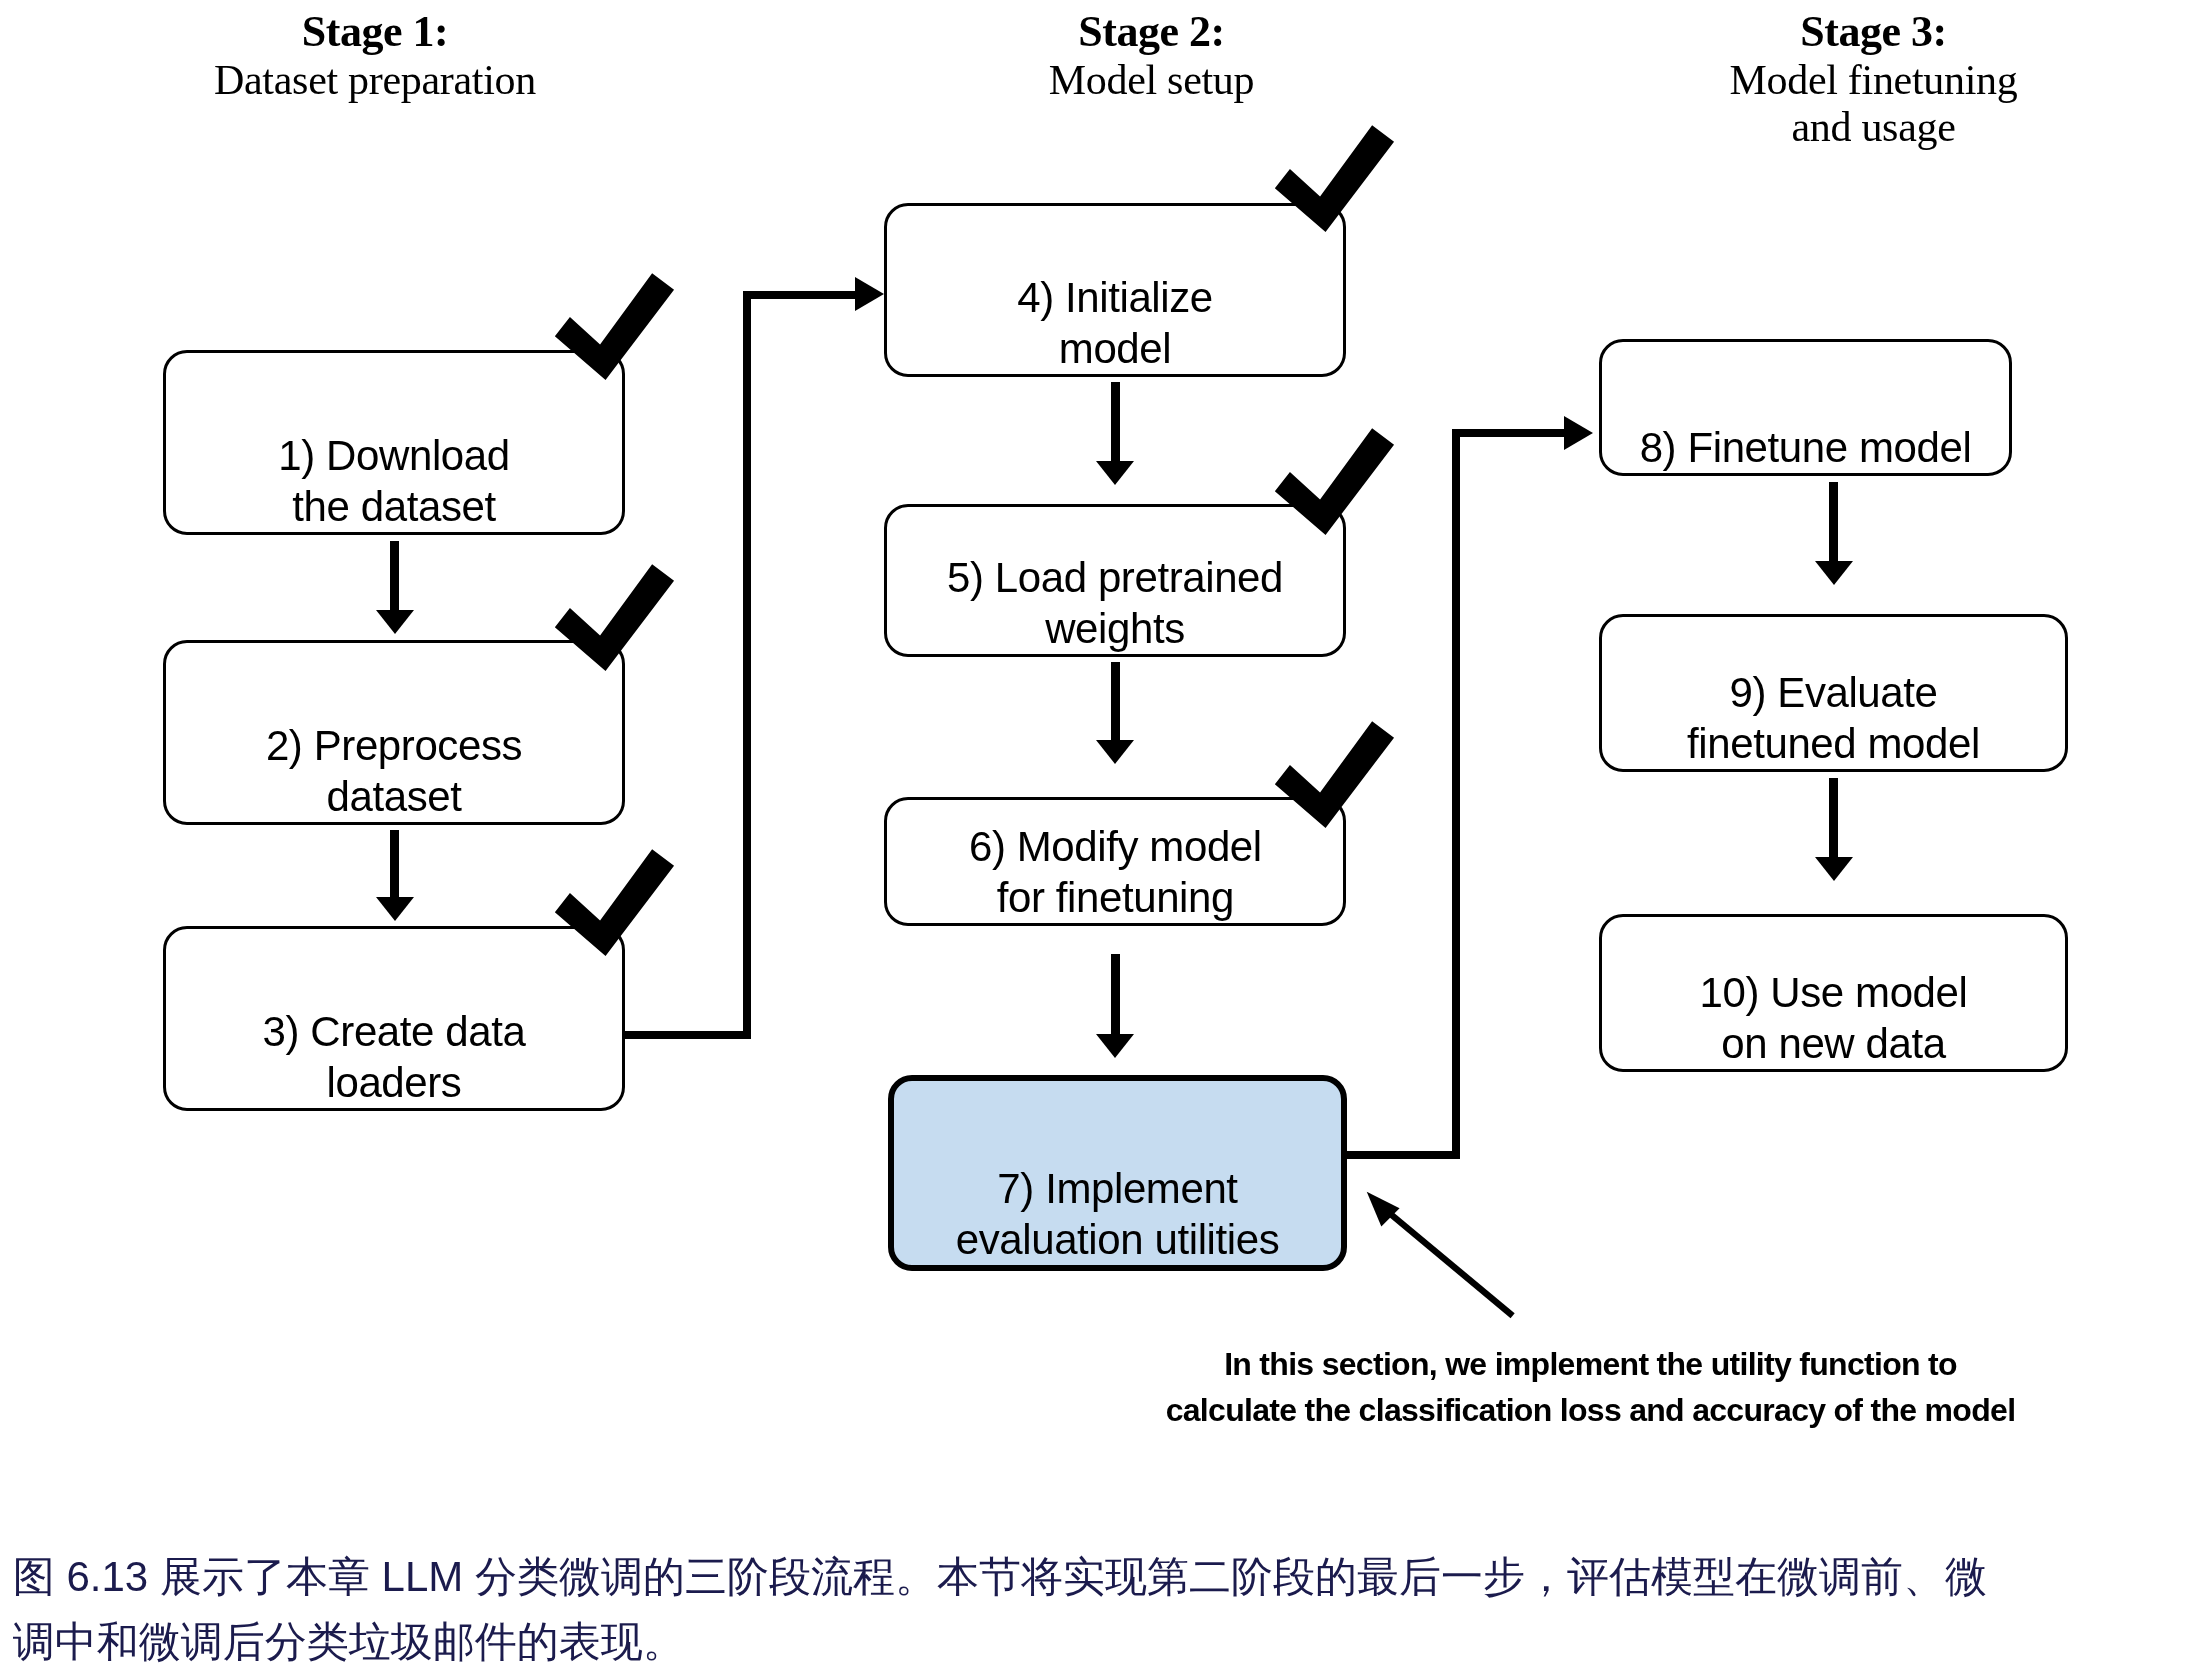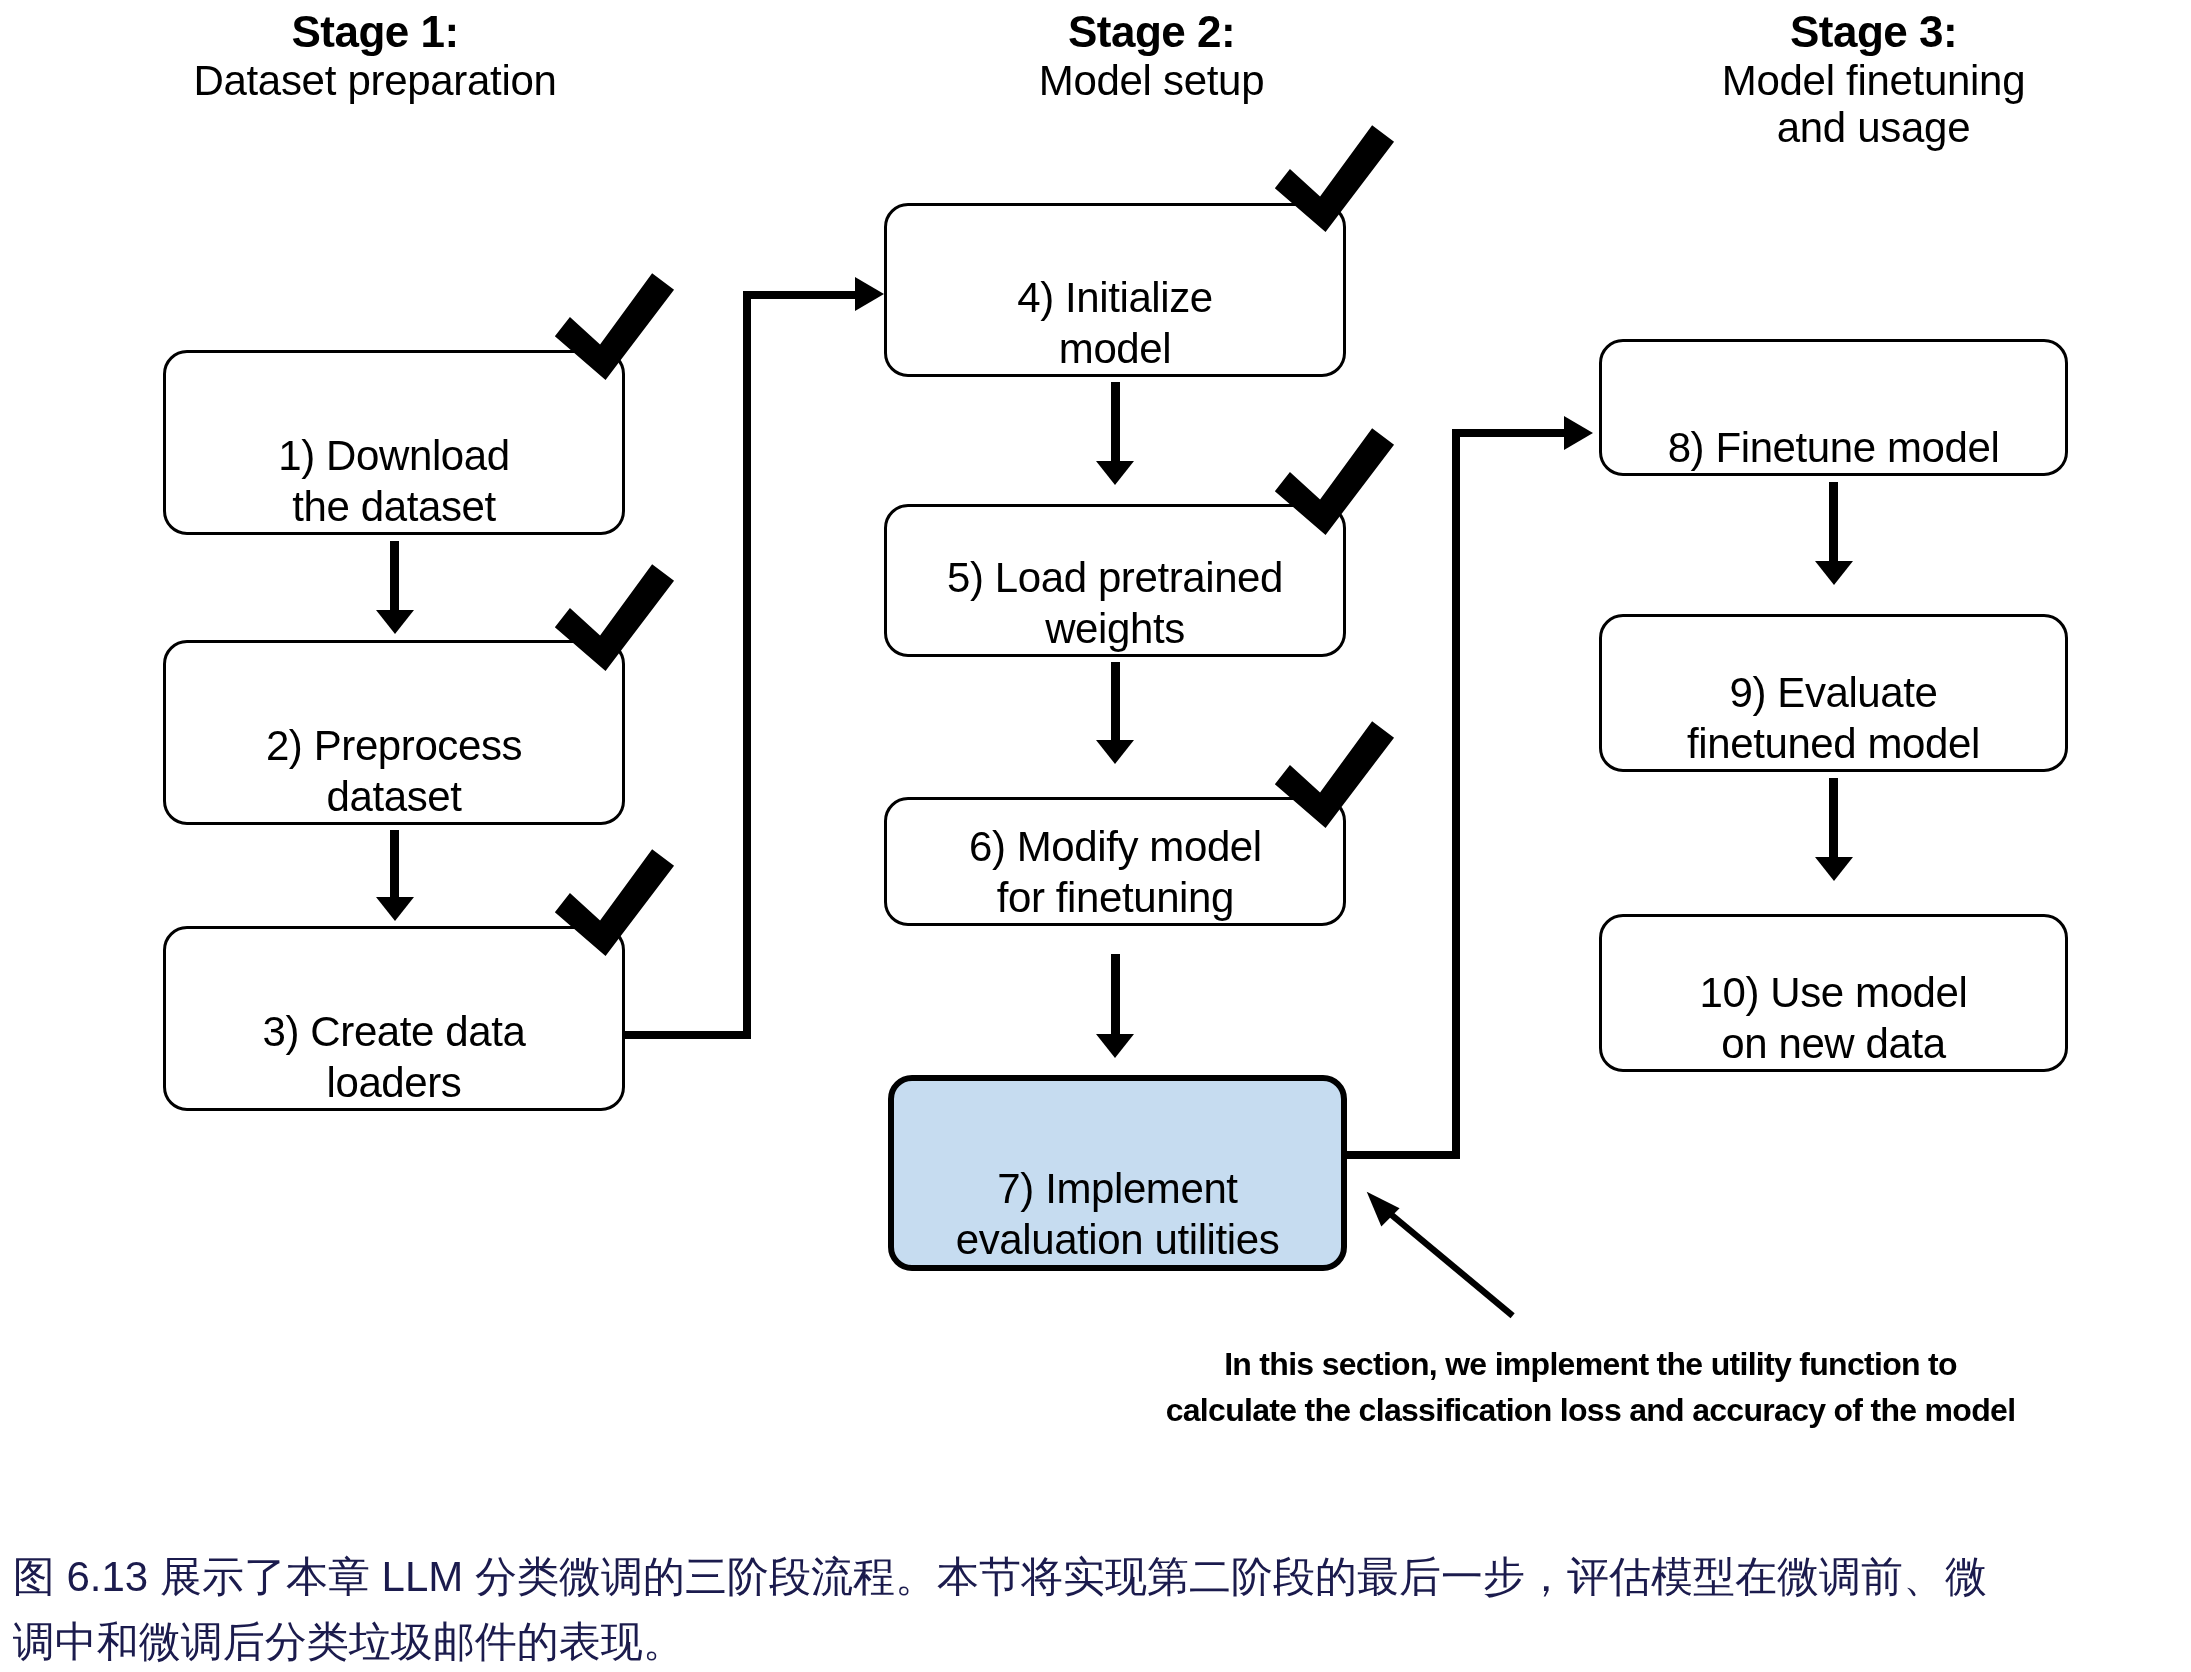--- a/index.html
+++ b/index.html
@@ -15,20 +15,21 @@
     overflow: hidden;
     font-family: "Liberation Sans", sans-serif;
     color: #000000;
   }
 
   
   .stage-header {
     position: absolute;
     text-align: center;
     line-height: 1.12;
+    font-family: Liberation Serif, serif;
   }
   .stage-header .stage-title {
     display: block;
     font-weight: bold;
     font-size: 44px;
     letter-spacing: -0.5px;
   }
   .stage-header .stage-sub {
     display: block;
     font-weight: normal;
@@ -180,21 +181,21 @@
     </span>
   </div>
 
   <div class="node highlight" style="left:888px; top:1075px; width:459px; height:196px; background:#c6dcf0;">
     <span>
       <span class="node-label">7) Implement</span>
       <span class="node-label">evaluation utilities</span>
     </span>
   </div>
 
-  <div class="node" style="left:1599px; top:339px; width:469px; height:137px;">
+  <div class="node" style="left:1599px; top:339px; width:413px; height:137px;">
     <span>
       <span class="node-label">8) Finetune model</span>
     </span>
   </div>
 
   <div class="node" style="left:1599px; top:614px; width:469px; height:158px;">
     <span>
       <span class="node-label">9) Evaluate</span>
       <span class="node-label">finetuned model</span>
     </span>

